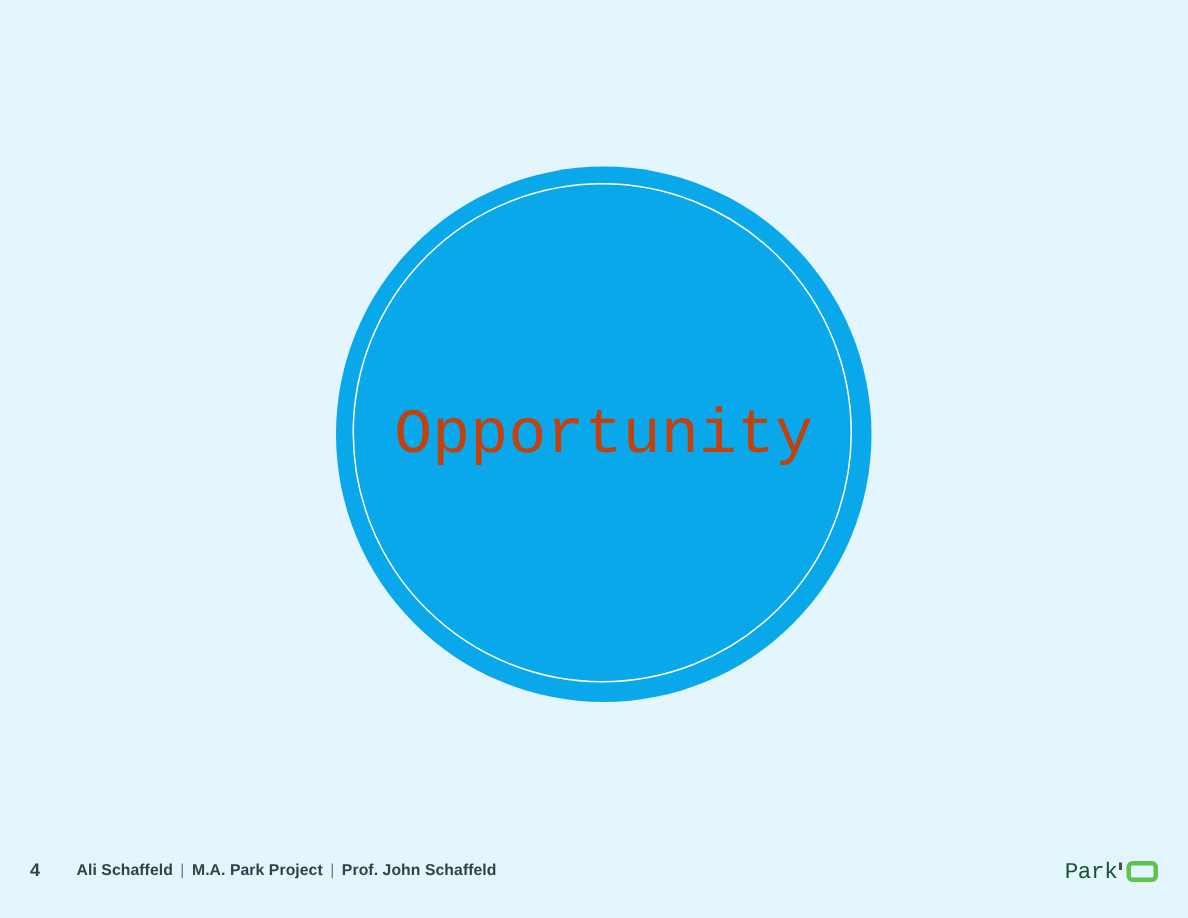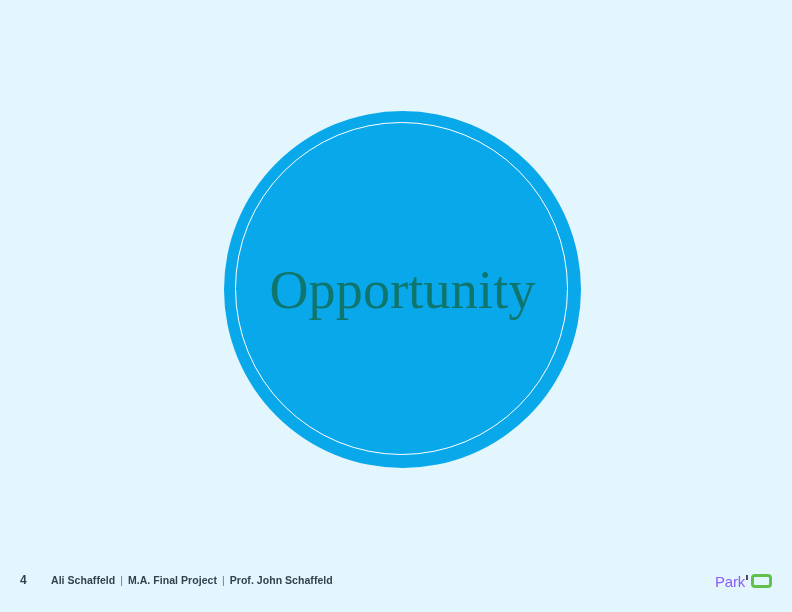--- a/index.html
+++ b/index.html
@@ -53,23 +53,23 @@
 
   #circle-label {
     position: absolute;
     left: 0;
     top: 0;
     width: 357px;
     height: 357px;
     display: flex;
     align-items: center;
     justify-content: center;
-    color: #0f766e;
-    font-family: Liberation Serif, serif;
-    font-size: 54px;
+    color: #c2410c;
+    font-family: Liberation Mono, monospace;
+    font-size: 42px;
     font-weight: 300;
     letter-spacing: 0.2px;
     line-height: 1;
     white-space: nowrap;
   }
 
   
   #footer {
     position: absolute;
     left: 0;
@@ -110,24 +110,24 @@
   
   #brand-logo {
     position: absolute;
     right: 20px;
     top: 4px;
     display: flex;
     align-items: center;
     height: 22px;
   }
   #brand-wordmark {
-    font-family: Liberation Sans, sans-serif;
+    font-family: Liberation Mono, monospace;
     font-size: 15px;
     font-weight: 400;
-    color: #8b5cf6;
+    color: #14532d;
     line-height: 1;
     letter-spacing: -0.2px;
   }
   #brand-tick {
     display: inline-block;
     width: 2px;
     height: 5px;
     background: #4d4d4d;
     margin: 0 2px 7px 1px;
     vertical-align: top;
@@ -153,21 +153,21 @@
     <div id="circle-label">Opportunity</div>
   </div>
 
   <div id="footer">
 
     <div id="page-number">4</div>
 
     <div id="footer-credit">
       <span>Ali Schaffeld</span>
       <span class="sep">|</span>
-      <span>M.A. Final Project</span>
+      <span>M.A. Park Project</span>
       <span class="sep">|</span>
       <span>Prof. John Schaffeld</span>
     </div>
 
     <div id="brand-logo">
       <span id="brand-wordmark">Park</span>
       <span id="brand-tick"></span>
       <span id="brand-mark"></span>
     </div>
 

